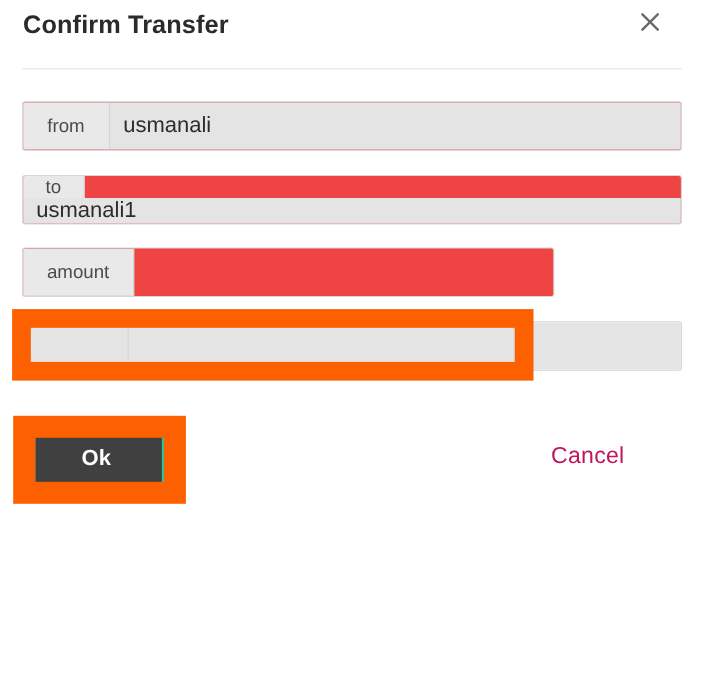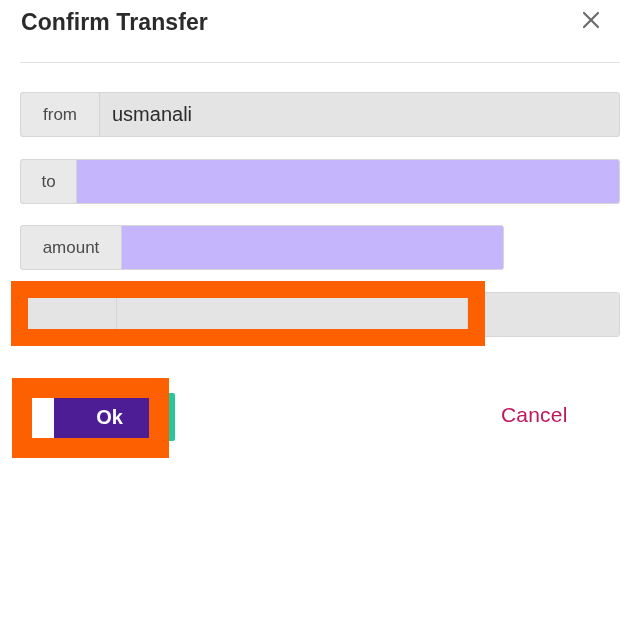--- a/index.html
+++ b/index.html
@@ -60,21 +60,21 @@
   }
 
   
   .field-row {
     position: absolute;
     height: 45px;
     display: flex;
     align-items: stretch;
     border: 1px solid #d6d6d6;
     border-radius: 3px;
-    background: #c4b5fd;
+    background: #ef4444;
     box-sizing: border-box;
     overflow: hidden;
   }
   .field-label {
     display: flex;
     align-items: center;
     justify-content: center;
     background: #e9e9e9;
     border-right: 1px solid #d4d4d4;
     color: #4b4b4b;
@@ -89,21 +89,21 @@
     align-items: center;
     background: #e4e4e4;
     color: #2c2c2c;
     font-size: 20px;
     padding-left: 12px;
     box-sizing: border-box;
     white-space: nowrap;
   }
 
   #row-from   { left: 20px; top: 92px;  width: 600px; }
-  #row-to     { left: 20px; top: 159px; width: 600px; }
+  #row-to     { left: 20px; top: 159px; width: 600px; flex-direction: column; }
   #row-amount { left: 20px; top: 225px; width: 484px; }
   #row-memo   { left: 20px; top: 292px; width: 600px; }
 
   #row-from   .field-label { width: 79px; }
   #row-to     .field-label { width: 56px; }
   #row-amount .field-label { width: 101px; }
   #row-memo   .field-label { width: 79px; }
 
   
   .highlight-box {
@@ -140,36 +140,35 @@
     box-sizing: border-box;
   }
 
   
   #ok-button {
     position: absolute;
     left: 32px;
     top: 393px;
     width: 121px;
     height: 48px;
-    background: #4c1d95;
+    background: #404040;
     border: none;
     border-right: 6px solid #27c79a;
     border-radius: 2px;
     box-sizing: border-box;
     color: #ffffff;
     font-family: "Liberation Sans", sans-serif;
     font-size: 20px;
     font-weight: 700;
     display: flex;
     align-items: center;
     justify-content: center;
     cursor: pointer;
     padding: 0;
     padding-right: 4px;
-    margin-left: 22px;
   }
   #cancel-button {
     position: absolute;
     left: 501px;
     top: 403px;
     font-size: 21px;
     color: #be185d;
     letter-spacing: 0.2px;
     cursor: pointer;
     background: none;
@@ -197,20 +196,21 @@
     <div id="header-divider"></div>
   </div>
 
   <div class="field-row" id="row-from">
     <div class="field-label">from</div>
     <div class="field-value">usmanali</div>
   </div>
 
   <div class="field-row" id="row-to">
     <div class="field-label">to</div>
+    <div class="field-value">usmanali1</div>
   </div>
 
   <div class="field-row" id="row-amount">
     <div class="field-label">amount</div>
   </div>
 
   <div class="field-row" id="row-memo">
     <div class="field-value"></div>
   </div>
 

